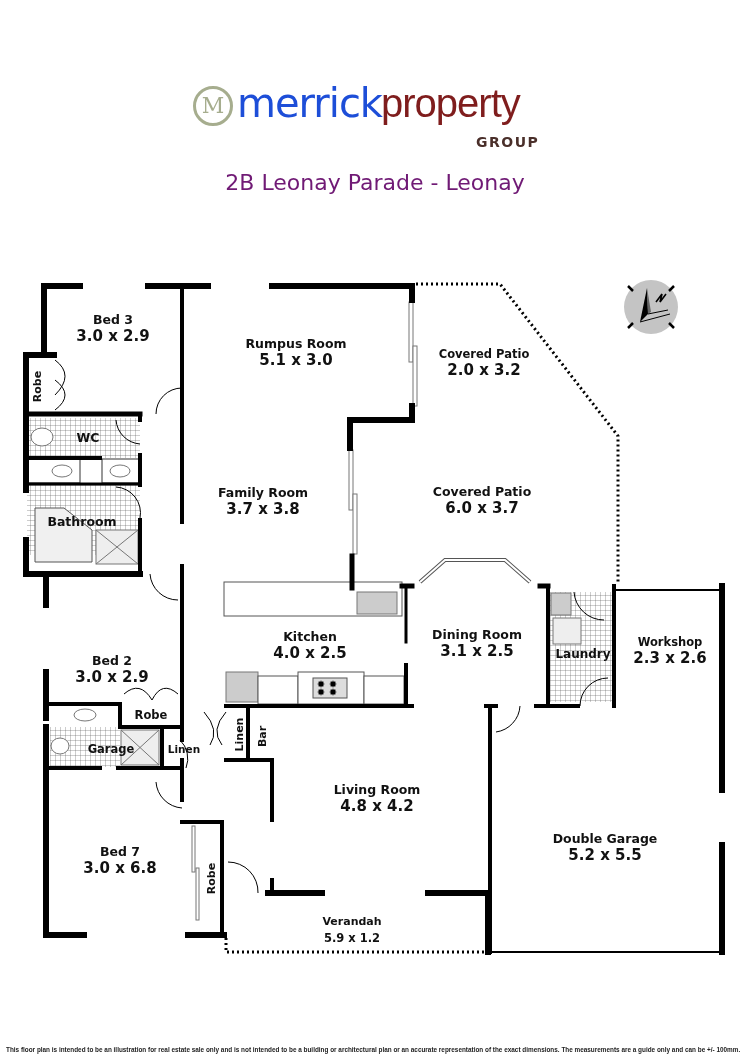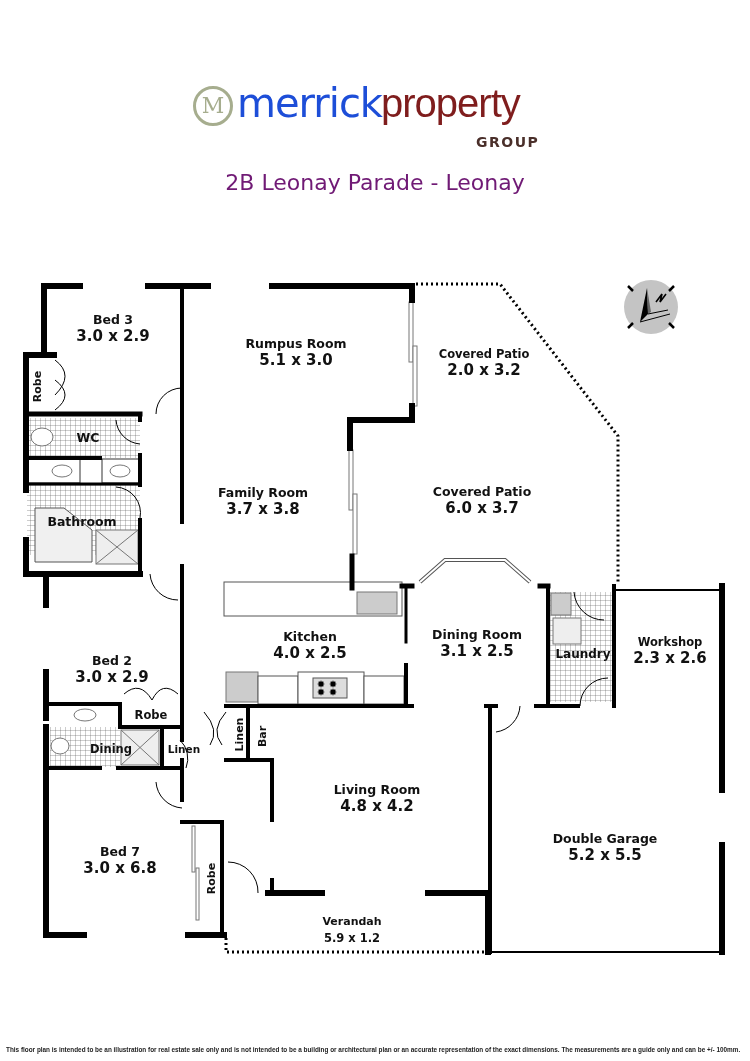--- a/index.html
+++ b/index.html
@@ -237,21 +237,21 @@
   <span class="n">Laundry</span>
 </div>
 <div class="lbl" style="left:670px;top:634px;font-size:11.5px;">
   <span class="n">Workshop</span>
   <span class="d">2.3 x 2.6</span>
 </div>
 <div class="lbl" style="left:151px;top:707px;font-size:11.5px;">
   <span class="n">Robe</span>
 </div>
 <div class="lbl" style="left:111px;top:741px;font-size:11.5px;">
-  <span class="n">Dining</span>
+  <span class="n">Garage</span>
 </div>
 <div class="lbl" style="left:184px;top:741px;font-size:10.5px;">
   <span class="n">Linen</span>
 </div>
 <div class="lbl" style="left:377px;top:782px;">
   <span class="n">Living Room</span>
   <span class="d">4.8 x 4.2</span>
 </div>
 <div class="lbl" style="left:605px;top:804px;margin-top:27px;">
   <span class="n">Double Garage</span>

